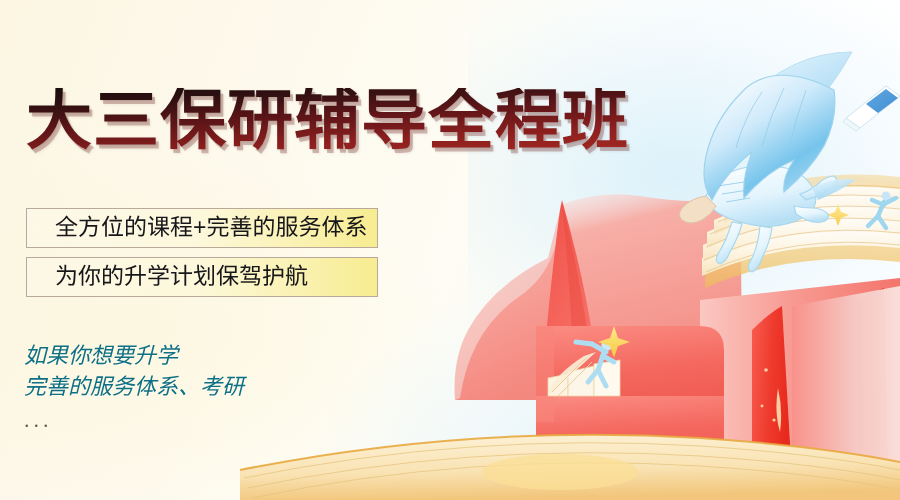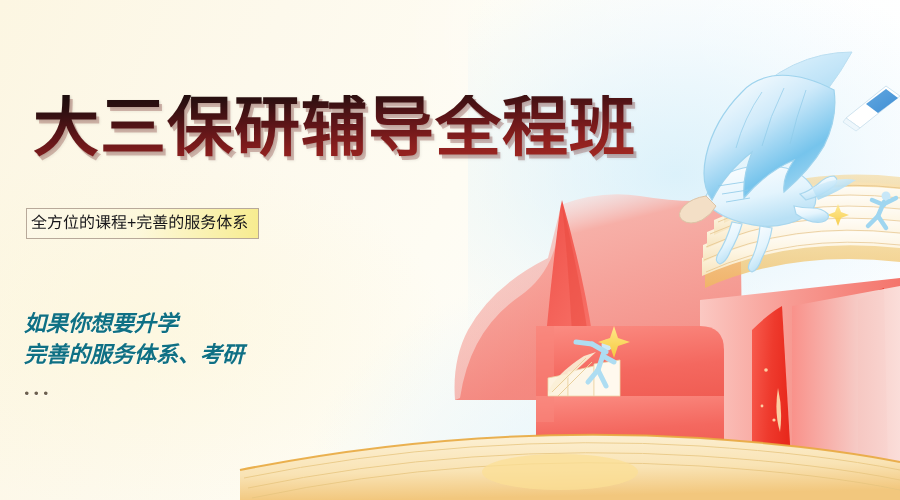--- a/index.html
+++ b/index.html
@@ -54,21 +54,21 @@
   .content {
     position: absolute;
     left: 0; top: 0;
     width: 470px; height: 500px;
   }
 
   .title {
     position: absolute;
     left: 26px;
     top: 88px;
-    margin: 7px;
+    margin: 0;
     font-family: "Liberation Serif", "DejaVu Serif", serif;
     font-weight: 700;
     font-size: 66px;
     line-height: 1;
     letter-spacing: 1px;
     white-space: nowrap;
     background: linear-gradient(177deg, #1b0d0d 0%, #2b0f10 16%, #5d1518 44%, #8c1f1e 72%, #a52a23 100%);
     -webkit-background-clip: text;
     background-clip: text;
     color: transparent;
@@ -79,38 +79,38 @@
 
   .tagline-group {
     position: absolute;
     left: 26px;
     top: 208px;
   }
   .tagline {
     display: block;
     box-sizing: border-box;
     border: 1.5px solid #b8a99a;
-    padding: 4px 10px 5px 4px;
+    padding: 4px 10px 5px 28px;
     font-family: "Liberation Sans", "DejaVu Sans", sans-serif;
-    font-size: 16px;
+    font-size: 23px;
     font-weight: 500;
     line-height: 1.25;
     color: #17161a;
     white-space: nowrap;
     background: linear-gradient(90deg, rgba(255,255,255,0.15) 0%, rgba(253,248,208,0.45) 48%, #f7ec90 100%);
   }
   .tagline + .tagline { margin-top: 9px; }
 
   .pitch {
     position: absolute;
     left: 24px;
-    top: 308px;
+    top: 340px;
     font-family: "Liberation Serif", "DejaVu Serif", serif;
     font-style: italic;
-    font-weight: 700;
+    font-weight: 400;
     font-size: 22px;
     line-height: 1.42;
     color: #0f7084;
     text-shadow: 0 1px 0 rgba(255,255,255,0.55);
   }
   .pitch-line { display: block; white-space: nowrap; }
   .pitch-ellipsis {
     display: block;
     margin-top: 2px;
     font-style: normal;
@@ -333,20 +333,21 @@
       </g>
     </svg>
   </div>
 
   <div class="content">
 
     <h1 class="title">大三保研辅导全程班</h1>
 
     <div class="tagline-group">
       <span class="tagline">全方位的课程+完善的服务体系</span>
+      <span class="tagline">为你的升学计划保驾护航</span>
     </div>
 
     <div class="pitch">
       <span class="pitch-line">如果你想要升学</span>
       <span class="pitch-line">完善的服务体系、考研</span>
       <span class="pitch-ellipsis">...</span>
     </div>
 
   </div>
 </div>

